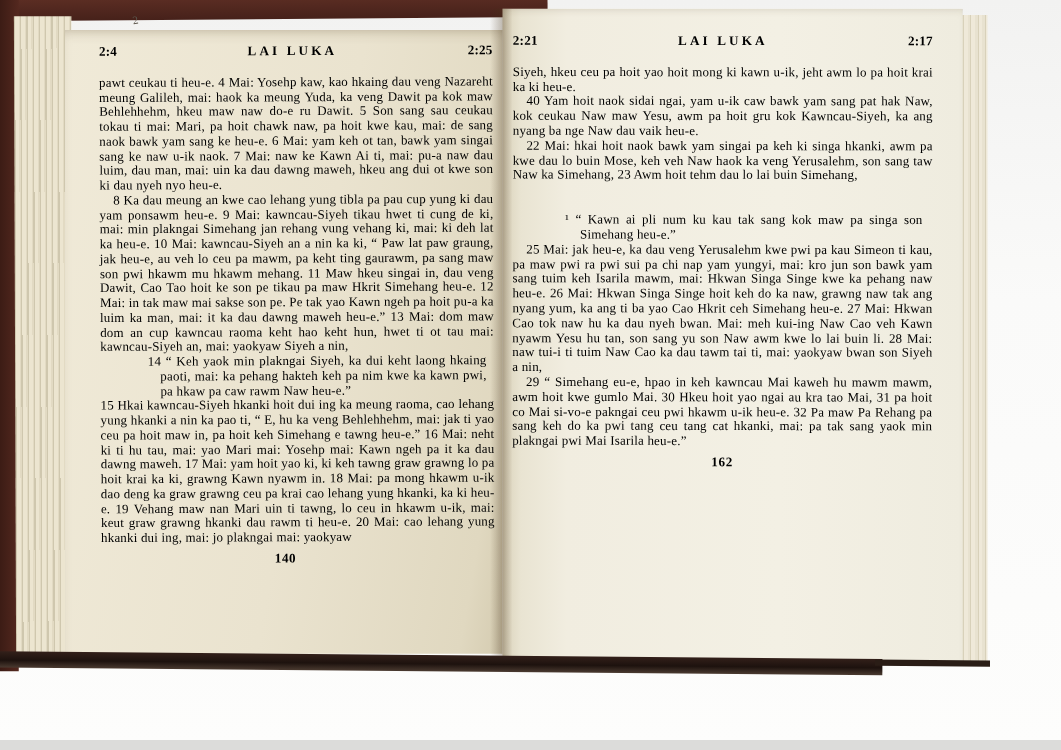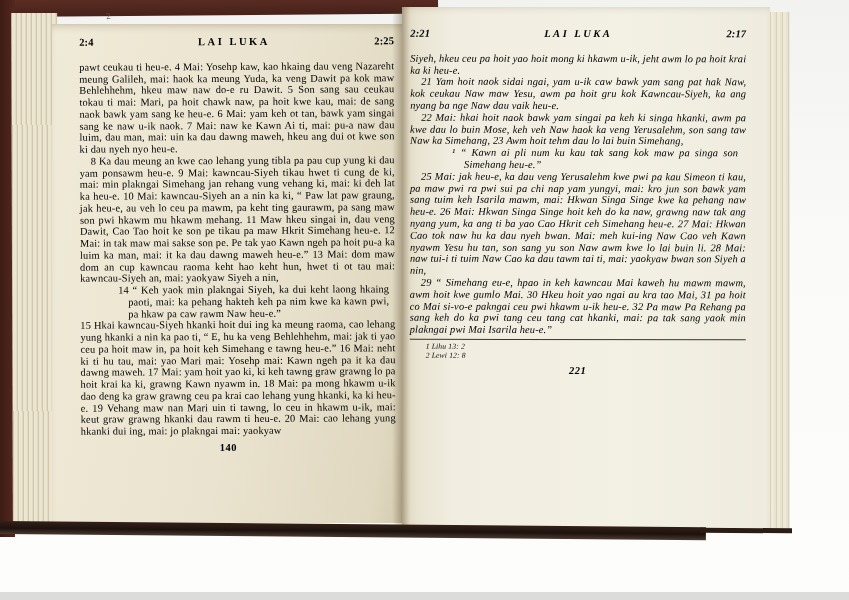--- a/index.html
+++ b/index.html
@@ -27,27 +27,27 @@
     background:linear-gradient(100deg,#f0ead8 0%,#eae3cf 55%,#e0d8c0 92%,#d4cbb0 100%);
     box-shadow:inset 0 6px 10px -6px rgba(80,60,30,.35);}
   .page-right{left:402px;top:7px;width:368px;height:524px;
     background:linear-gradient(90deg,#d9d1b9 0%,#e9e4d2 4%,#f1ede0 14%,#f3f0e4 60%,#efecdf 100%);
     box-shadow:inset 0 4px 8px -5px rgba(80,60,30,.25);}
   .gutter{position:absolute;left:392px;top:7px;width:18px;height:524px;
     background:linear-gradient(90deg,rgba(70,50,25,0) 0%,rgba(70,50,25,.30) 55%,rgba(70,50,25,0) 100%);}
   
   .textcol{position:absolute;text-align:justify;letter-spacing:.15px;}
   .textcol-left{left:80px;top:36px;width:315px;font-size:10.4px;line-height:11.75px;transform:rotate(-0.25deg);}
-  .textcol-right{left:410px;top:28px;width:336px;font-size:10.4px;line-height:11.8px;transform:rotate(0.1deg);font-style:italic;}
+  .textcol-right{left:410px;top:28px;width:336px;font-size:10.4px;line-height:11.8px;transform:rotate(0.1deg);}
   .pghead{display:flex;justify-content:space-between;align-items:baseline;font-weight:bold;font-size:10.5px;margin-bottom:13px;text-align:left;}
   .pghead .title{letter-spacing:2.5px;}
   p.para{margin:0;}
   p.indent{text-indent:11px;}
   p.quote{margin-left:48px;margin-right:6px;text-indent:-10px;}
-  p.quote-r{margin-left:54px;margin-right:8px;text-indent:-12px;}
+  p.quote-r{margin-left:54px;margin-right:8px;text-indent:-12px;margin-top:24px;}
   .footnotes{margin-top:3px;border-top:1.5px solid #3b352d;padding:2px 0 0 16px;font-size:7.6px;line-height:9px;text-align:left;}
   .pageno{margin-top:5px;text-align:center;font-size:10.5px;font-weight:bold;letter-spacing:.5px;}
   .pageno-left{margin-right:20px;}
   .sig-mark{position:absolute;left:106px;top:11px;font-size:9px;color:#5a544a;transform:rotate(-10deg);}
 </style>
 </head>
 <body>
 
 <div class="scan-bg"></div>
 <div class="scanner-strip"></div>
@@ -78,24 +78,20 @@
   <p class="para">15 Hkai kawncau-Siyeh hkanki hoit dui ing ka meung raoma, cao lehang yung hkanki a nin ka pao ti, “ E, hu ka veng Behlehhehm, mai: jak ti yao ceu pa hoit maw in, pa hoit keh Simehang e tawng heu-e.”  16 Mai: neht ki ti hu tau, mai: yao Mari mai: Yosehp mai: Kawn ngeh pa it ka dau dawng maweh.  17 Mai: yam hoit yao ki, ki keh tawng graw grawng lo pa hoit krai ka ki, grawng Kawn nyawm in. 18 Mai: pa mong hkawm u-ik dao deng ka graw grawng ceu pa krai cao lehang yung hkanki, ka ki heu-e.  19 Vehang maw nan Mari uin ti tawng, lo ceu in hkawm u-ik, mai: keut graw grawng hkanki dau rawm ti heu-e.  20 Mai: cao lehang yung hkanki dui ing, mai: jo plakngai mai: yaokyaw</p>
   <div class="pageno pageno-left">140</div>
 </div>
 
 <div class="textcol textcol-right">
   <div class="pghead">
     <span>2:21</span>
     <span class="title">LAI LUKA</span>
     <span>2:17</span>
   </div>
-  <p class="para">Siyeh, hkeu ceu pa hoit yao hoit mong ki hkawm u-ik, jeht awm lo pa hoit krai ka ki heu-e.</p>
-  <p class="para indent">21 Yam hoit naok sidai ngai, yam u-ik caw bawk yam sang pat hak Naw, kok ceukau Naw maw Yesu, awm pa hoit gru kok Kawncau-Siyeh, ka ang nyang ba nge Naw dau vaik heu-e.</p>
+  <p class="para">Siyeh, hkeu ceu pa hoit yao hoit mong ki kawn u-ik, jeht awm lo pa hoit krai ka ki heu-e.</p>
+  <p class="para indent">40 Yam hoit naok sidai ngai, yam u-ik caw bawk yam sang pat hak Naw, kok ceukau Naw maw Yesu, awm pa hoit gru kok Kawncau-Siyeh, ka ang nyang ba nge Naw dau vaik heu-e.</p>
   <p class="para indent">22 Mai: hkai hoit naok bawk yam singai pa keh ki singa hkanki, awm pa kwe dau lo buin Mose, keh veh Naw haok ka veng Yerusalehm, son sang taw Naw ka Simehang, 23 Awm hoit tehm dau lo lai buin Simehang,</p>
   <p class="para quote-r">¹ “ Kawn ai pli num ku kau tak sang kok maw pa singa son Simehang heu-e.”</p>
   <p class="para indent">25 Mai: jak heu-e, ka dau veng Yerusalehm kwe pwi pa kau Simeon ti kau, pa maw pwi ra pwi sui pa chi nap yam yungyi, mai: kro jun son bawk yam sang tuim keh Isarila mawm, mai: Hkwan Singa Singe kwe ka pehang naw heu-e. 26 Mai: Hkwan Singa Singe hoit keh do ka naw, grawng naw tak ang nyang yum, ka ang ti ba yao Cao Hkrit ceh Simehang heu-e.  27 Mai: Hkwan Cao tok naw hu ka dau nyeh bwan.  Mai: meh kui-ing Naw Cao veh Kawn nyawm Yesu hu tan, son sang yu son Naw awm kwe lo lai buin li. 28 Mai: naw tui-i ti tuim Naw Cao ka dau tawm tai ti, mai: yaokyaw bwan son Siyeh a nin,</p>
   <p class="para indent">29 “ Simehang eu-e, hpao in keh kawncau Mai kaweh hu mawm mawm, awm hoit kwe gumlo Mai.  30 Hkeu hoit yao ngai au kra tao Mai, 31 pa hoit co Mai si-vo-e pakngai ceu pwi hkawm u-ik heu-e.  32 Pa maw Pa Rehang pa sang keh do ka pwi tang ceu tang cat hkanki, mai: pa tak sang yaok min plakngai pwi Mai Isarila heu-e.”</p>
-  <div class="footnotes">
-    <div>1 Lihu 13: 2</div>
-    <div>2 Lewi 12: 8</div>
-  </div>
-  <div class="pageno">221</div>
+  <div class="pageno">162</div>
 </div>
 
 </body></html>

